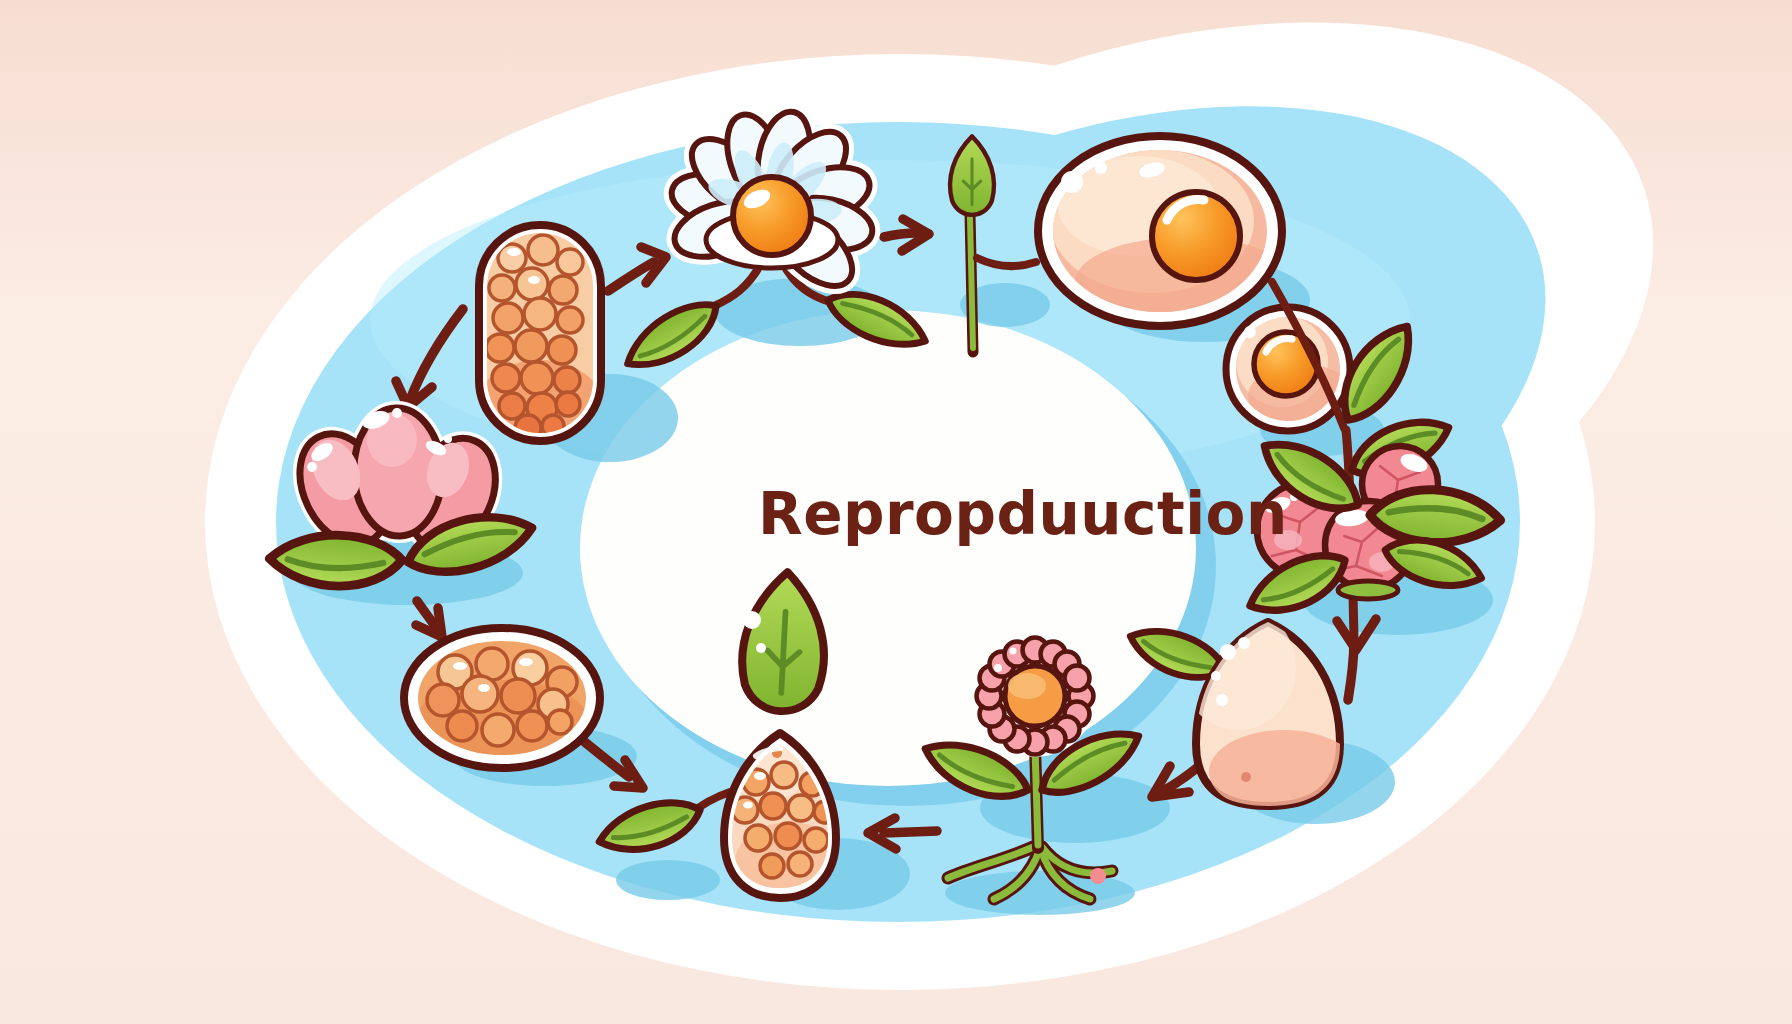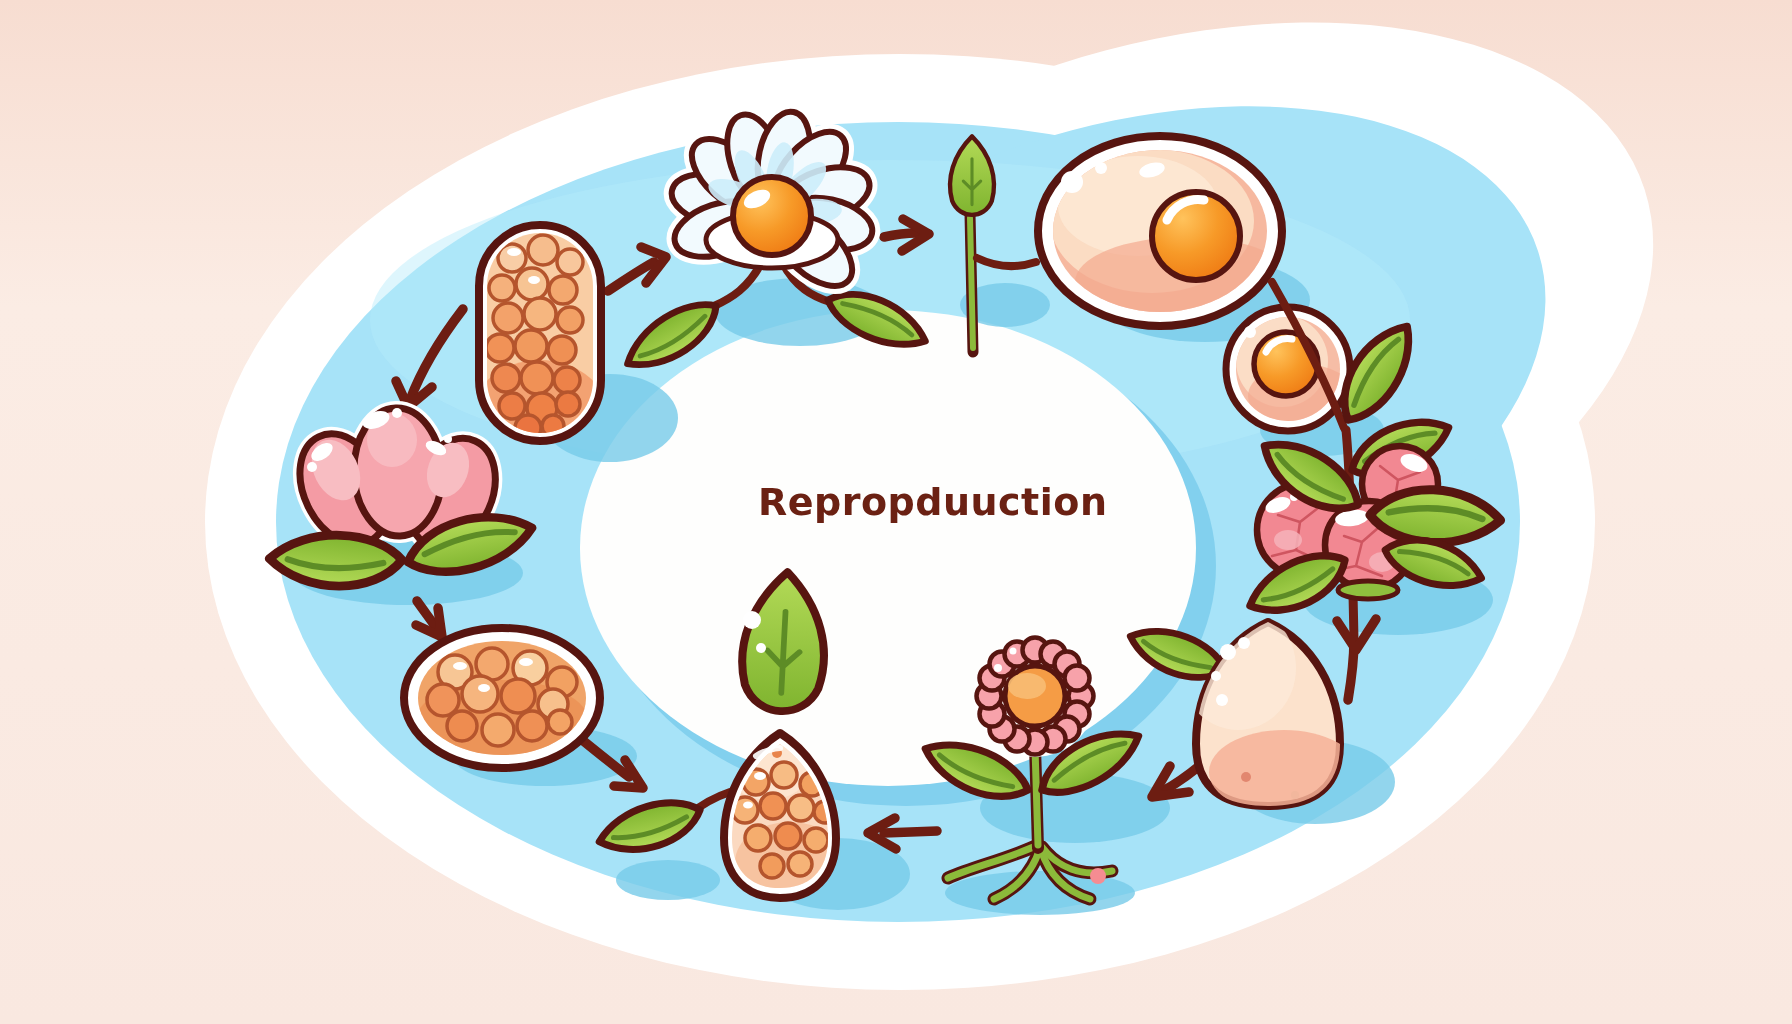--- a/index.html
+++ b/index.html
@@ -10,21 +10,21 @@
   .leafvein{fill:none;stroke:#5d8c26;stroke-width:5;stroke-linecap:round;}
   .outline{stroke:#571510;stroke-linejoin:round;stroke-linecap:round;}
   .arrow{fill:none;stroke:#6d1d12;stroke-width:9.5;stroke-linecap:round;stroke-linejoin:round;}
   .connector{fill:none;stroke:#6d1d12;stroke-width:8;stroke-linecap:round;}
   .seed{stroke:#b5552d;stroke-width:3.5;}
   .shadow{fill:#77cbe9;opacity:.8;}
   .glint{fill:#ffffff;}
   .crack{fill:none;stroke:#cf5560;stroke-width:2.5;stroke-linecap:round;}
   .patch{fill:#f6b3ba;opacity:.85;}
   #title-overlay{position:absolute;left:758px;top:480px;width:300px;
-     text-align:center;font-size:38px;font-weight:bold;color:#6b2113;
+     text-align:center;font-size:58px;font-weight:bold;color:#6b2113;
      letter-spacing:.5px;user-select:none;}
 </style>
 </head>
 <body>
 
 <div id="stage">
 <svg id="scene" width="1792" height="1024" viewBox="0 0 1792 1024">
   <defs>
     <linearGradient id="gBG" x1="0" y1="0" x2="0" y2="1">
       <stop offset="0" stop-color="#f7ddd1"></stop>

